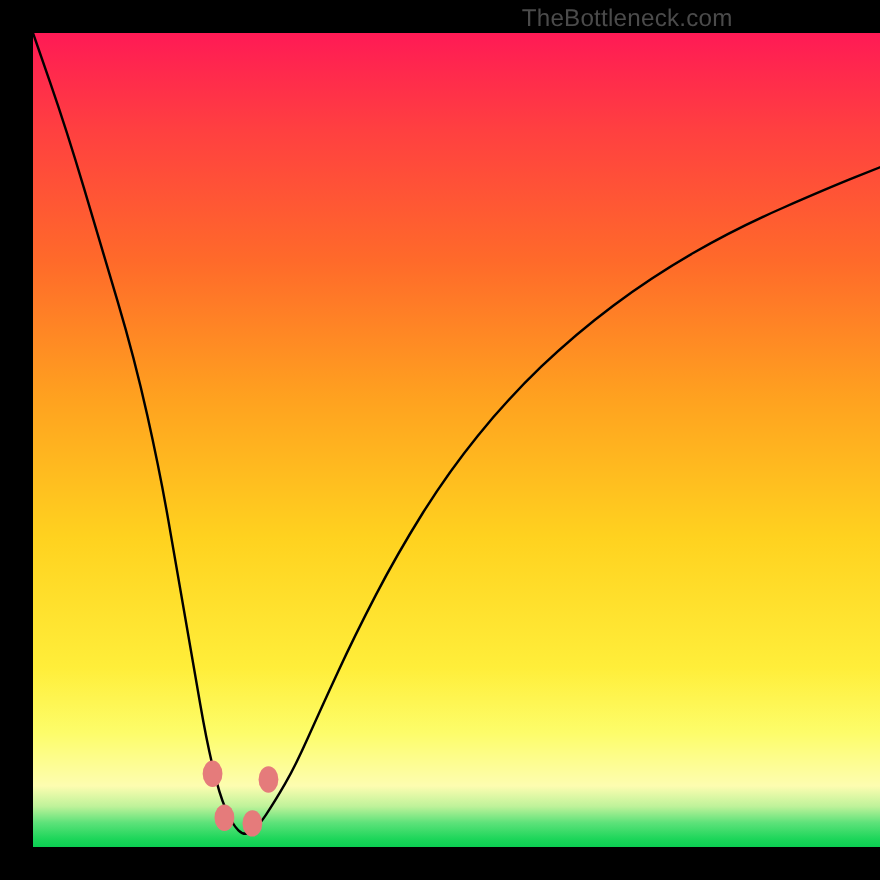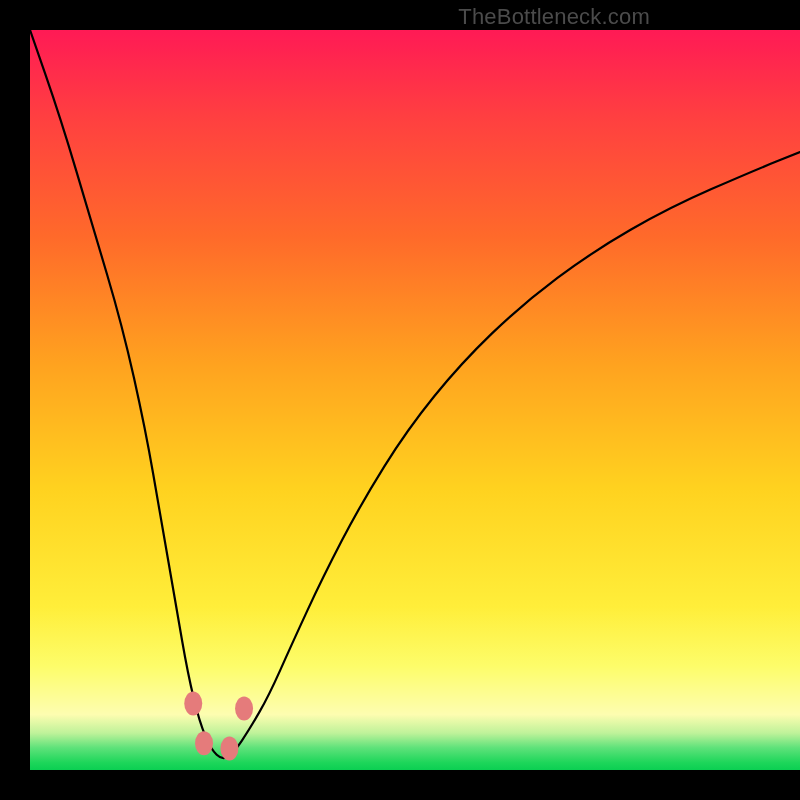--- a/index.html
+++ b/index.html
@@ -11,20 +11,21 @@
     background: #000000;
     font-family: Arial, Helvetica, sans-serif;
   }
   .frame {
     position: absolute;
     left: 30px;
     top: 0;
     width: 626px;
     height: 770px;
     background: #000000;
+    padding-left: 16px;
   }
   .plot-area {
     position: absolute;
     left: 0;
     top: 30px;
     width: 770px;
     height: 740px;
     background: linear-gradient(to bottom,
       #ff1a55 0%,
       #ff4040 12%,

